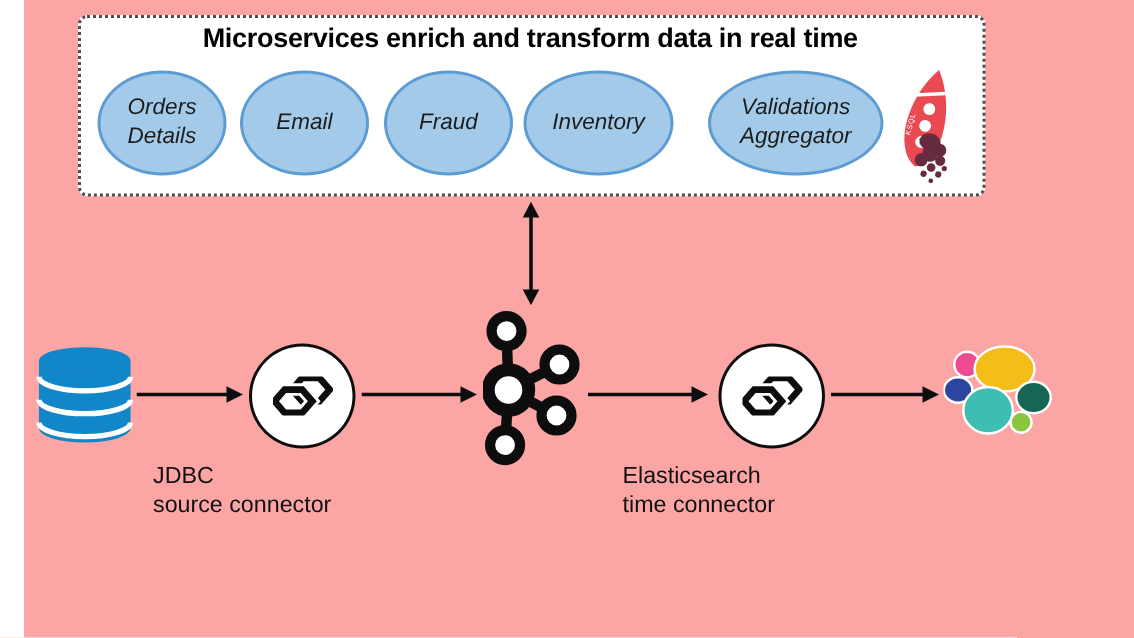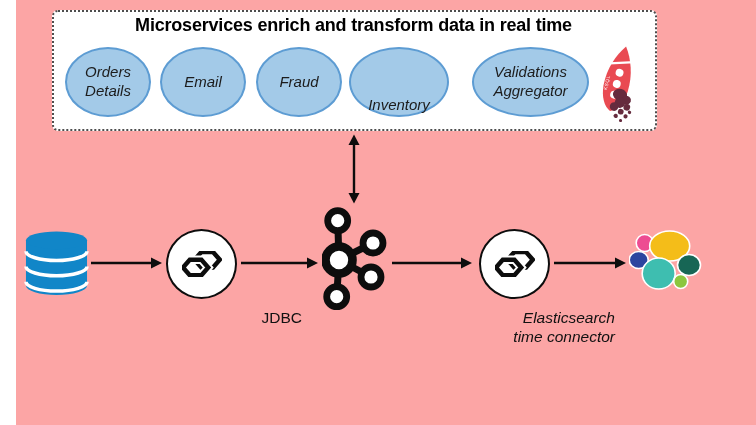--- a/index.html
+++ b/index.html
@@ -12,36 +12,36 @@
   .ms-title{position:absolute;left:36px;top:15px;width:603px;text-align:center;
             font-size:18px;font-weight:bold;color:#000;letter-spacing:-0.2px;}
 
   .ms{position:absolute;top:47px;height:70px;border:2px solid #5D9CD3;background:#A3CAE8;
       border-radius:50%;display:flex;align-items:center;justify-content:center;
       text-align:center;font-style:italic;font-size:15px;line-height:1.25;color:#1c1c1c;
       box-sizing:border-box;padding:0 9px;}
   .ms1{left:49px;width:86px;font-style:italic;}
   .ms2{left:144px;width:86px;}
   .ms3{left:240px;width:86px;}
-  .ms4{left:333px;width:100px;align-items:flex-end;}
+  .ms4{left:333px;width:100px;}
   .ms5{left:456px;width:117px;}
 
   .abs{position:absolute;}
 
   
   .conn-circle{position:absolute;width:71px;height:70px;border:2.6px solid #0d0d0d;
                border-radius:50%;background:#fff;display:flex;align-items:center;
                justify-content:center;box-sizing:border-box;}
   .jdbc-circle{left:150px;top:229px;}
   .es-circle{left:463px;top:229px;}
 
-  .conn-label{position:absolute;width:200px;text-align:right;font-size:15.5px;
+  .conn-label{position:absolute;width:200px;text-align:left;font-size:15.5px;
               line-height:19px;color:#111;}
   .jdbc-label{left:86px;top:308px;}
-  .es-label{left:399px;top:308px;font-style:italic;}
+  .es-label{left:399px;top:308px;}
 </style>
 </head>
 <body>
 
 <div id="canvas">
 
   <div class="ms-box"></div>
   <div class="ms-title">Microservices enrich and transform data in real time</div>
 
   <div class="ms ms1">
@@ -159,19 +159,20 @@
       <ellipse cx="9.7" cy="30" rx="9.5" ry="8.5" fill="#2C459F"></ellipse>
       <ellipse cx="40.7" cy="16" rx="20" ry="15" fill="#F4BD19"></ellipse>
       <ellipse cx="60" cy="35" rx="11.5" ry="10.5" fill="#176655"></ellipse>
       <ellipse cx="29.7" cy="43.5" rx="16.5" ry="15.5" fill="#3EBEB0"></ellipse>
       <ellipse cx="51.7" cy="51.5" rx="7" ry="7" fill="#8CC63F"></ellipse>
     </g>
   </svg>
 
   <div class="conn-label jdbc-label">
     <div>JDBC</div>
+    <div>source connector</div>
   </div>
   <div class="conn-label es-label">
     <div>Elasticsearch</div>
     <div>time connector</div>
   </div>
 
 </div>
 
 </body></html>

